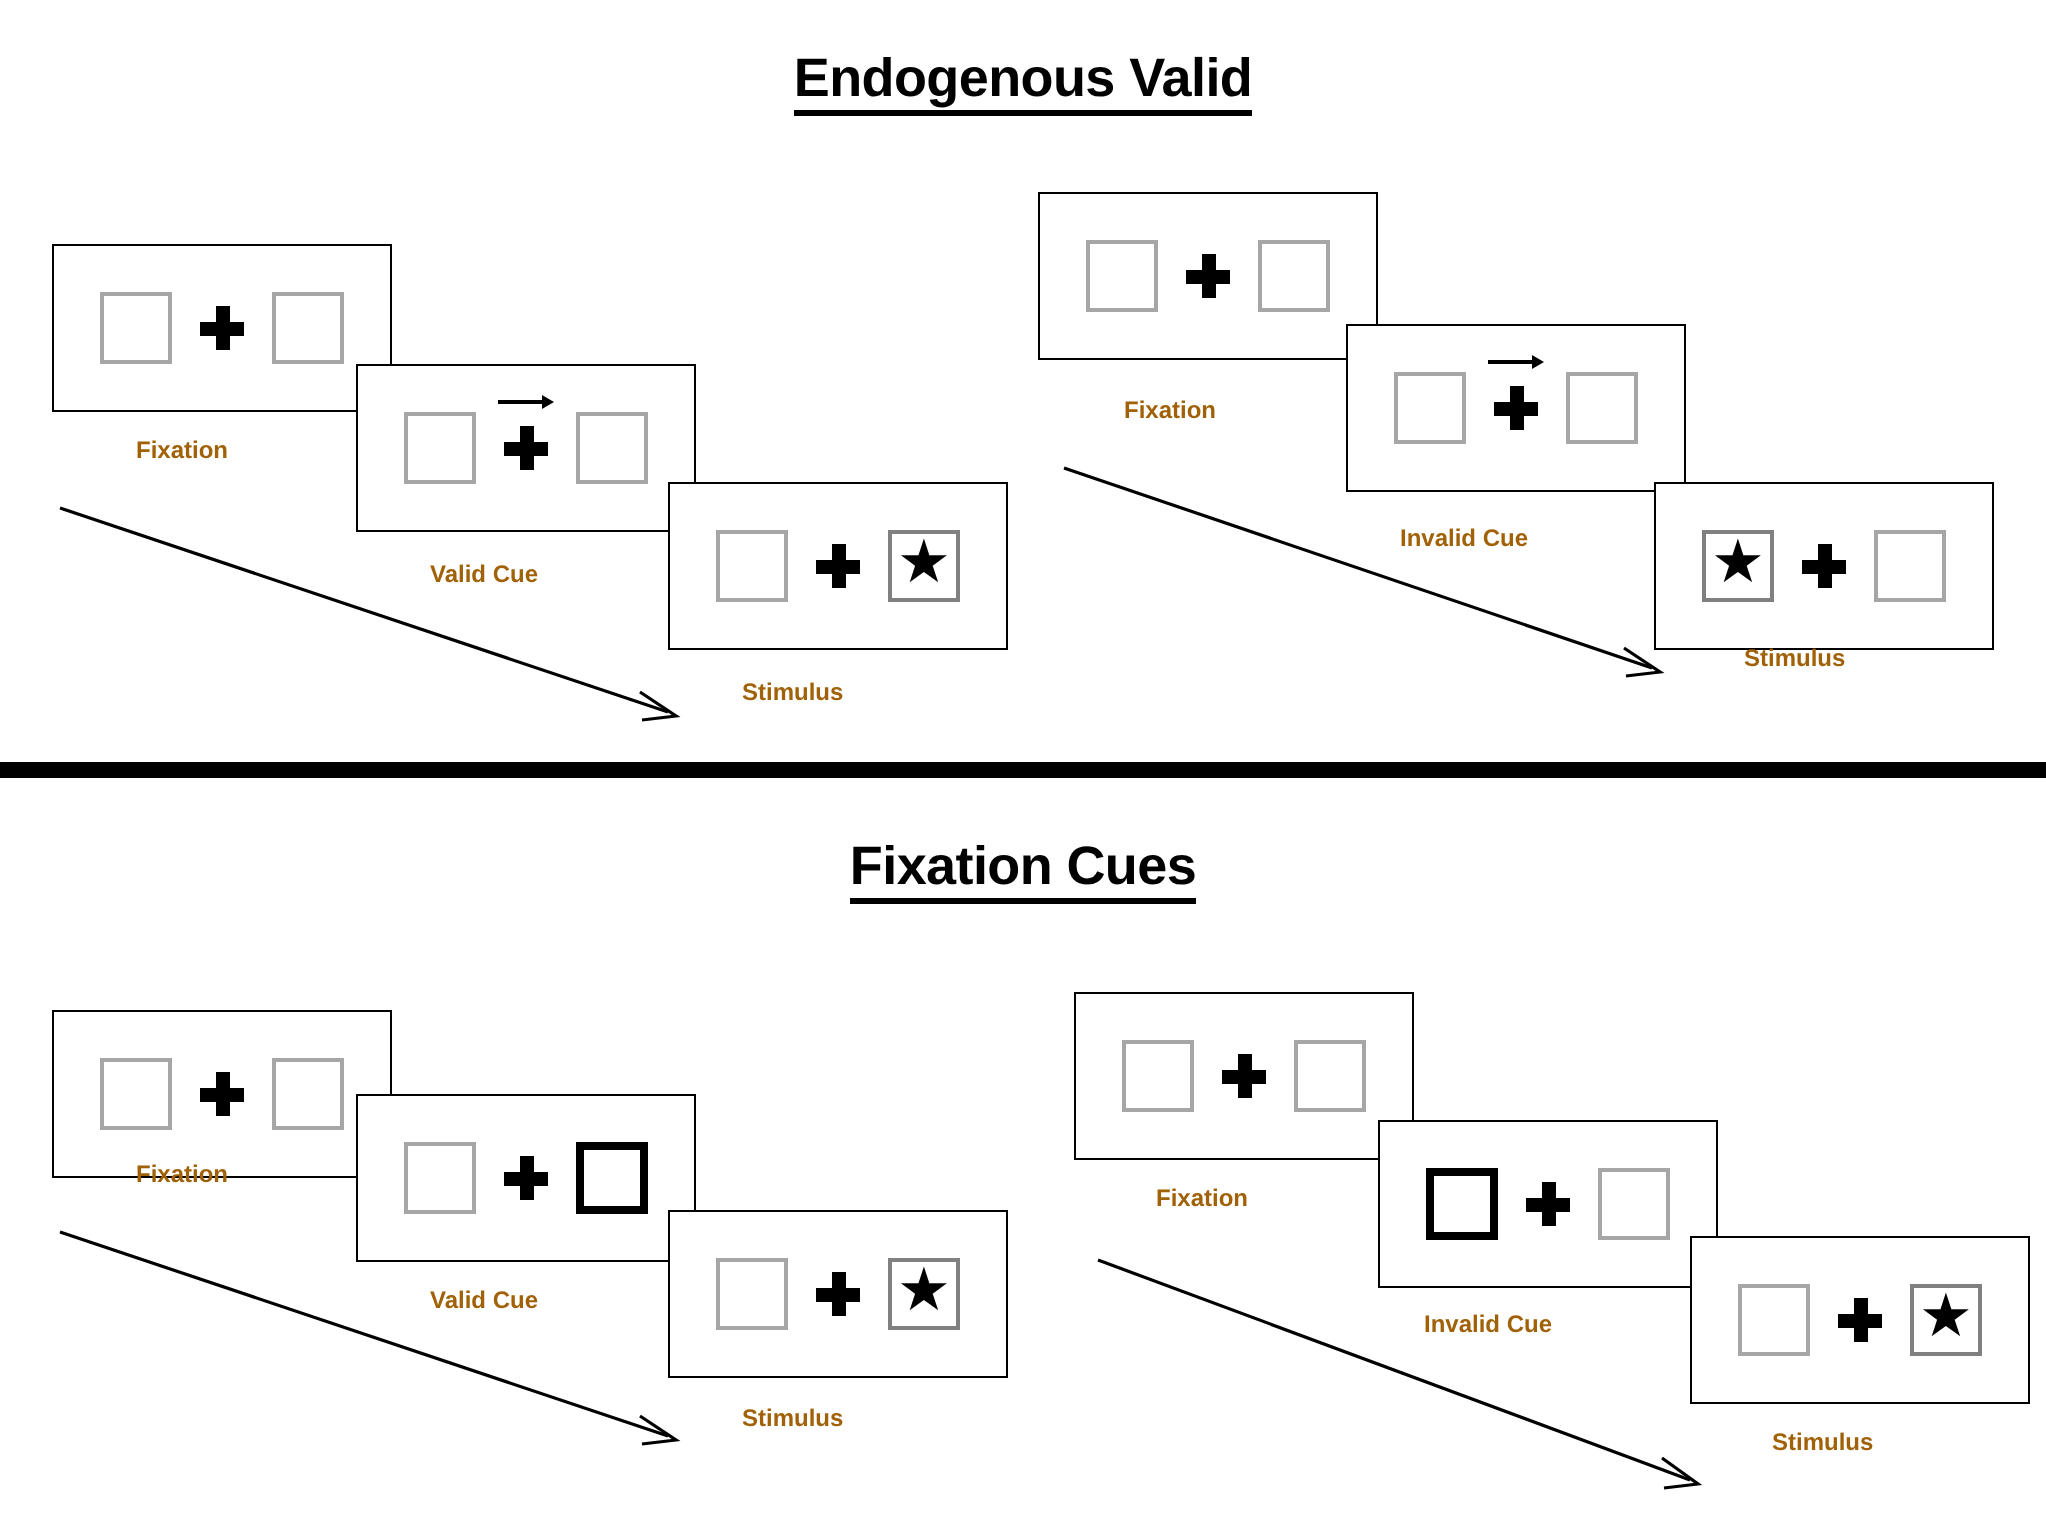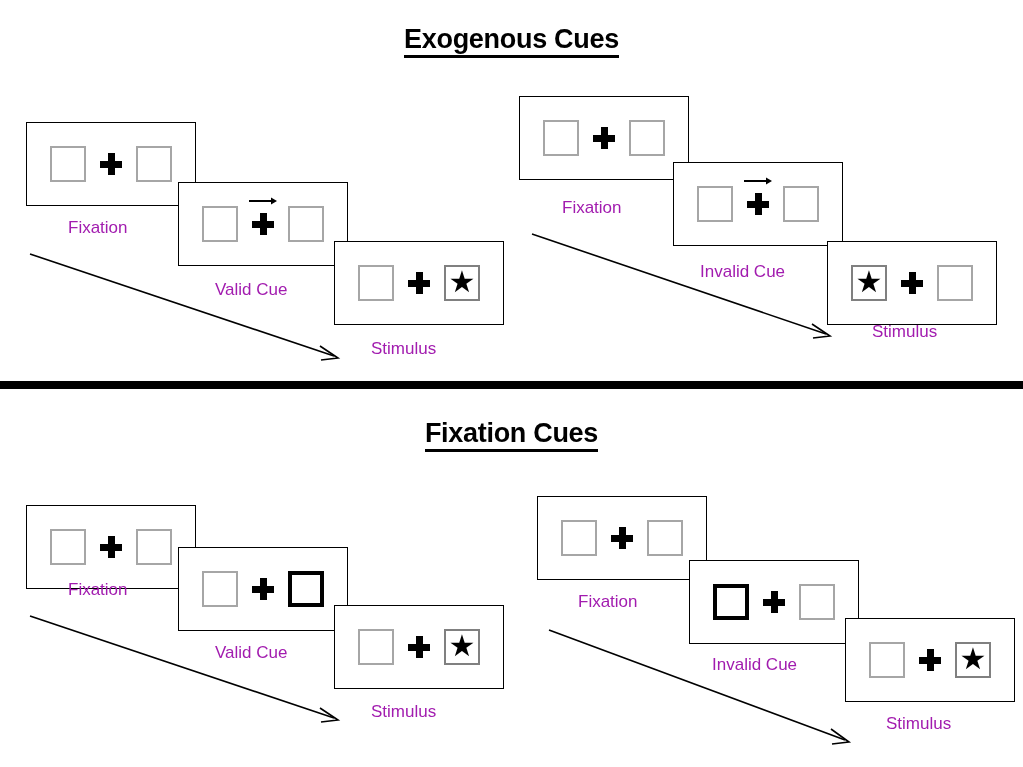--- a/index.html
+++ b/index.html
@@ -118,38 +118,38 @@
     top: -17px;
     left: 50%;
     transform: translateX(-50%);
     width: 30px;
     height: 10px;
   }
 
   
   .caption {
     position: absolute;
-    font-size: 17px;
-    font-weight: normal;
+    font-size: 12px;
+    font-weight: bold;
     white-space: nowrap;
-    color: #a21caf;
+    color: #a16207;
   }
 
   
   .time-arrow {
     position: absolute;
     overflow: visible;
     pointer-events: none;
   }
 </style>
 </head>
 <body>
 
 <div class="section-title" style="top:24px;">
-  <span>Exogenous Cues</span>
+  <span>Endogenous Valid</span>
 </div>
 
 <div class="frame" style="left:26px; top:122px; width:170px; height:84px;">
   <div class="frame-inner">
     <div class="box"></div>
     <div class="plus"></div>
     <div class="box"></div>
   </div>
 </div>
 <div class="caption" style="left:68px; top:218px;">Fixation</div>

